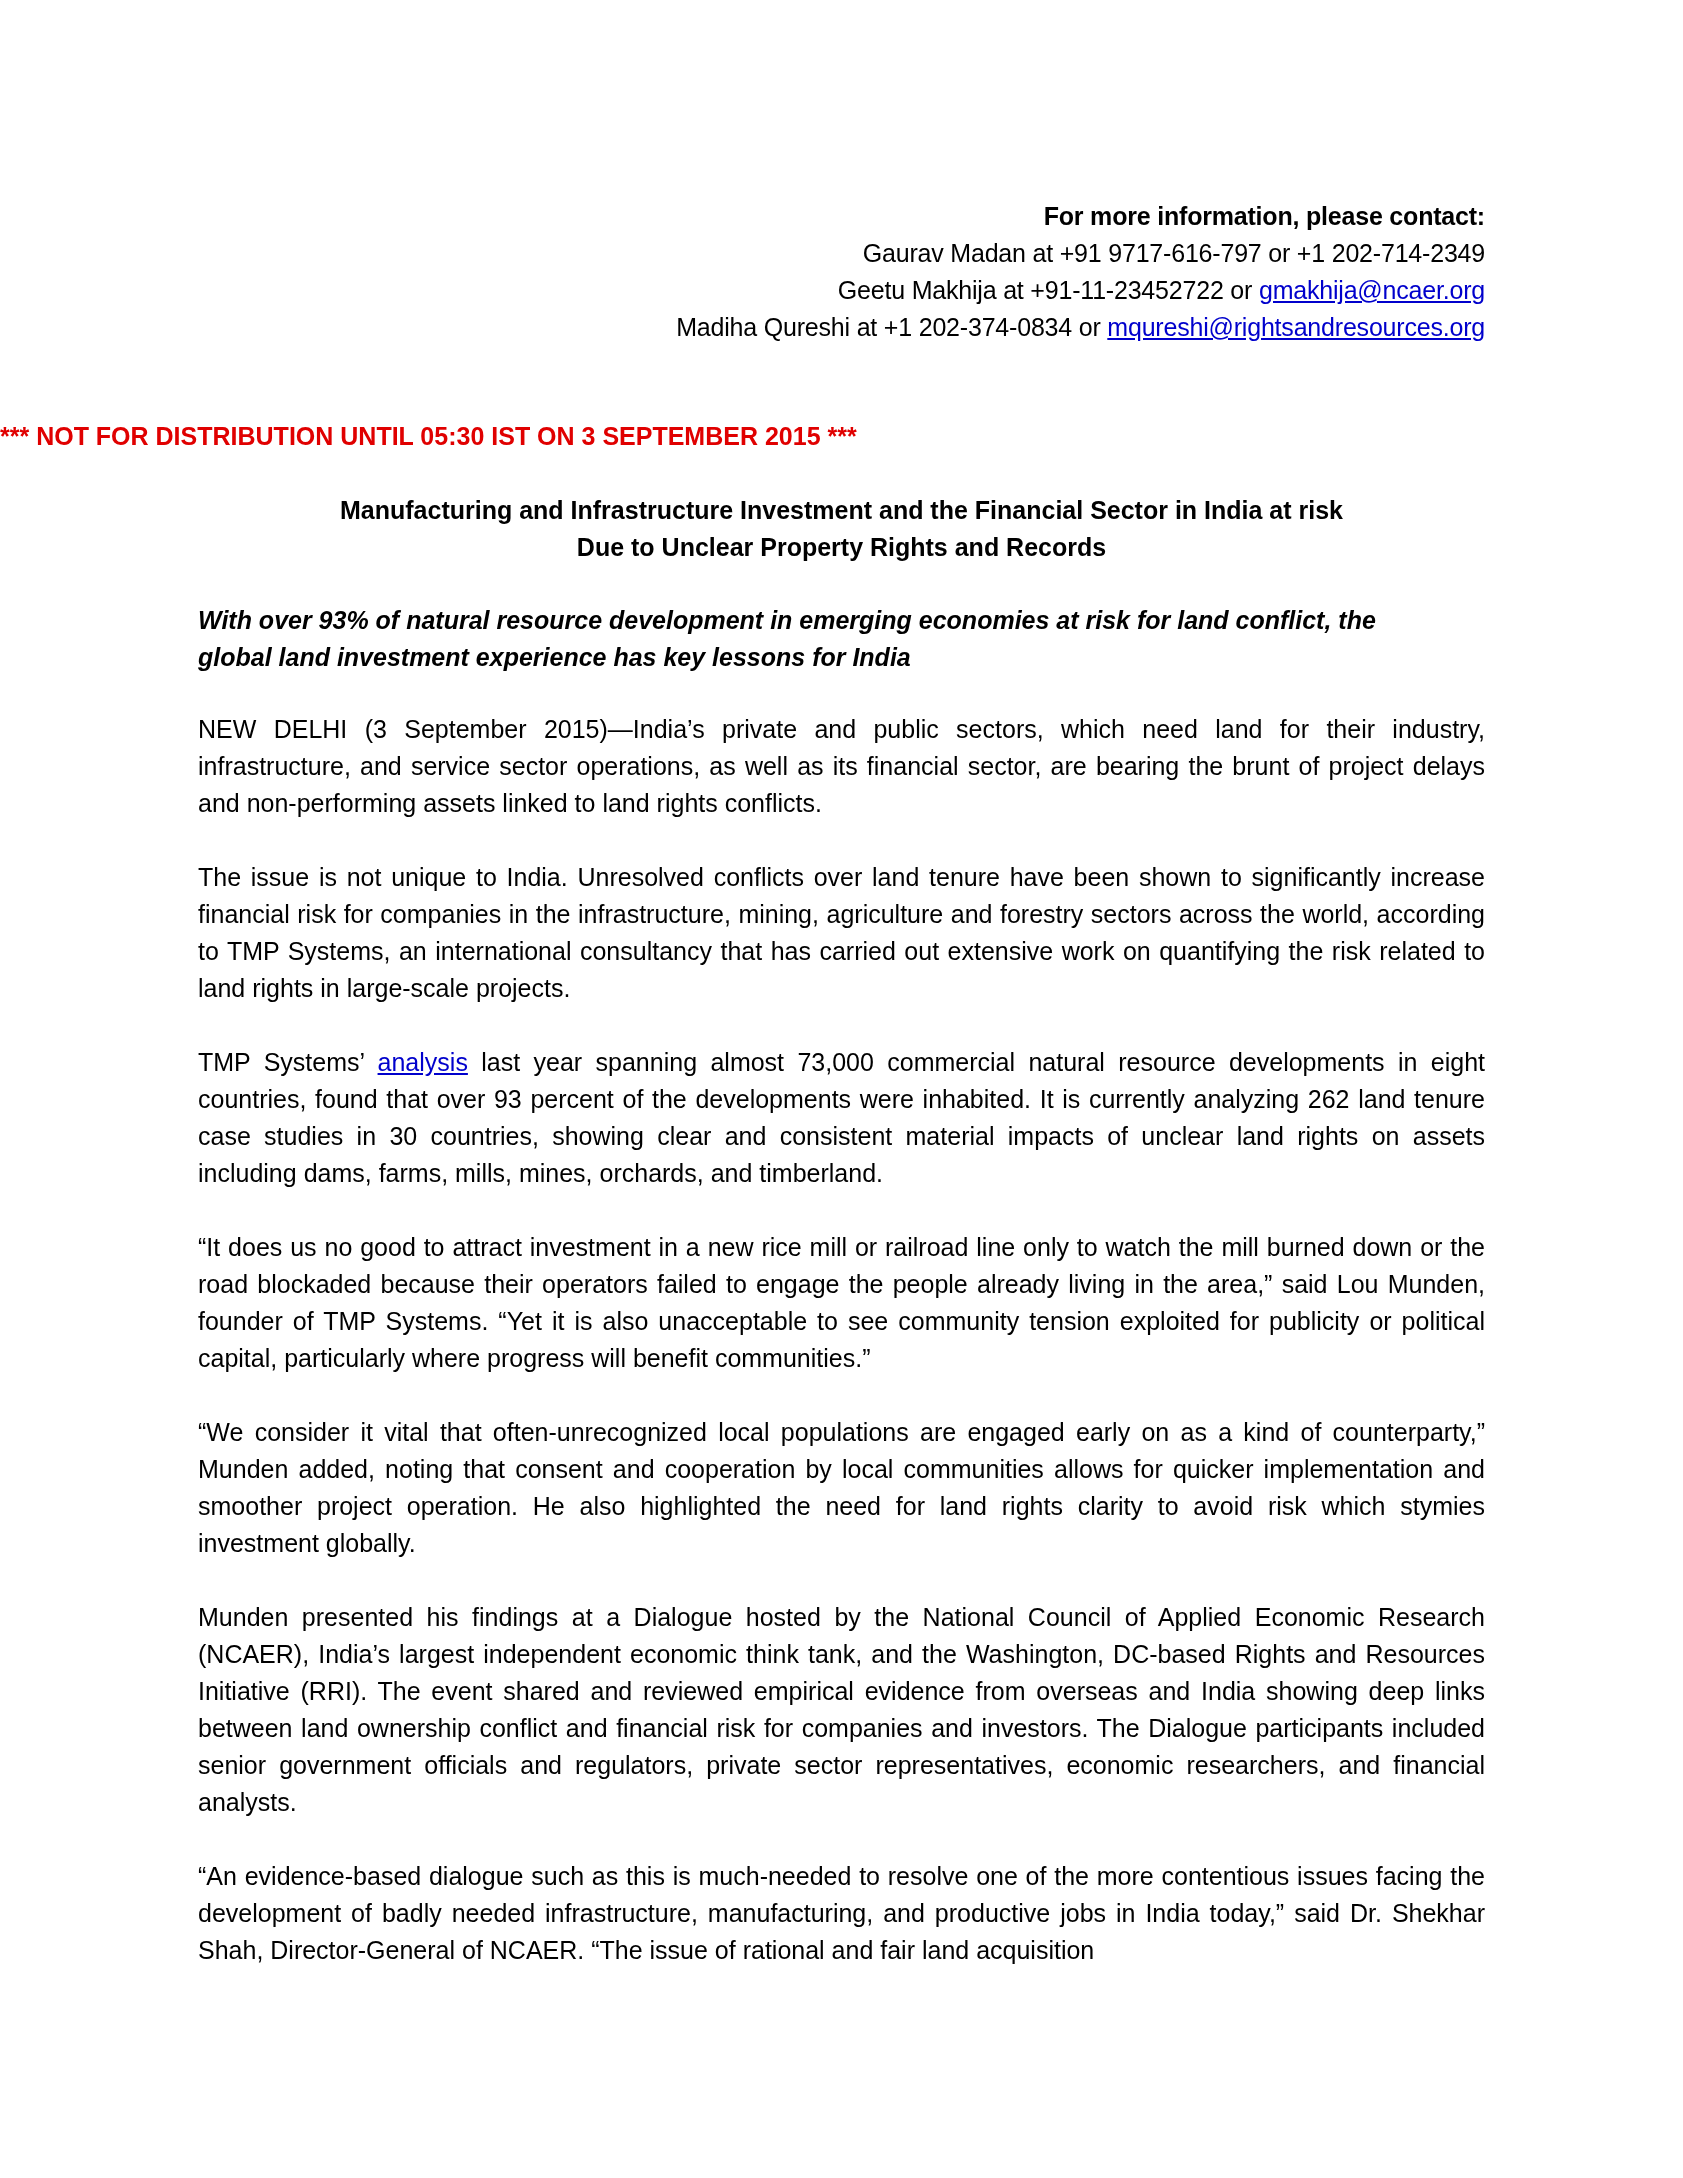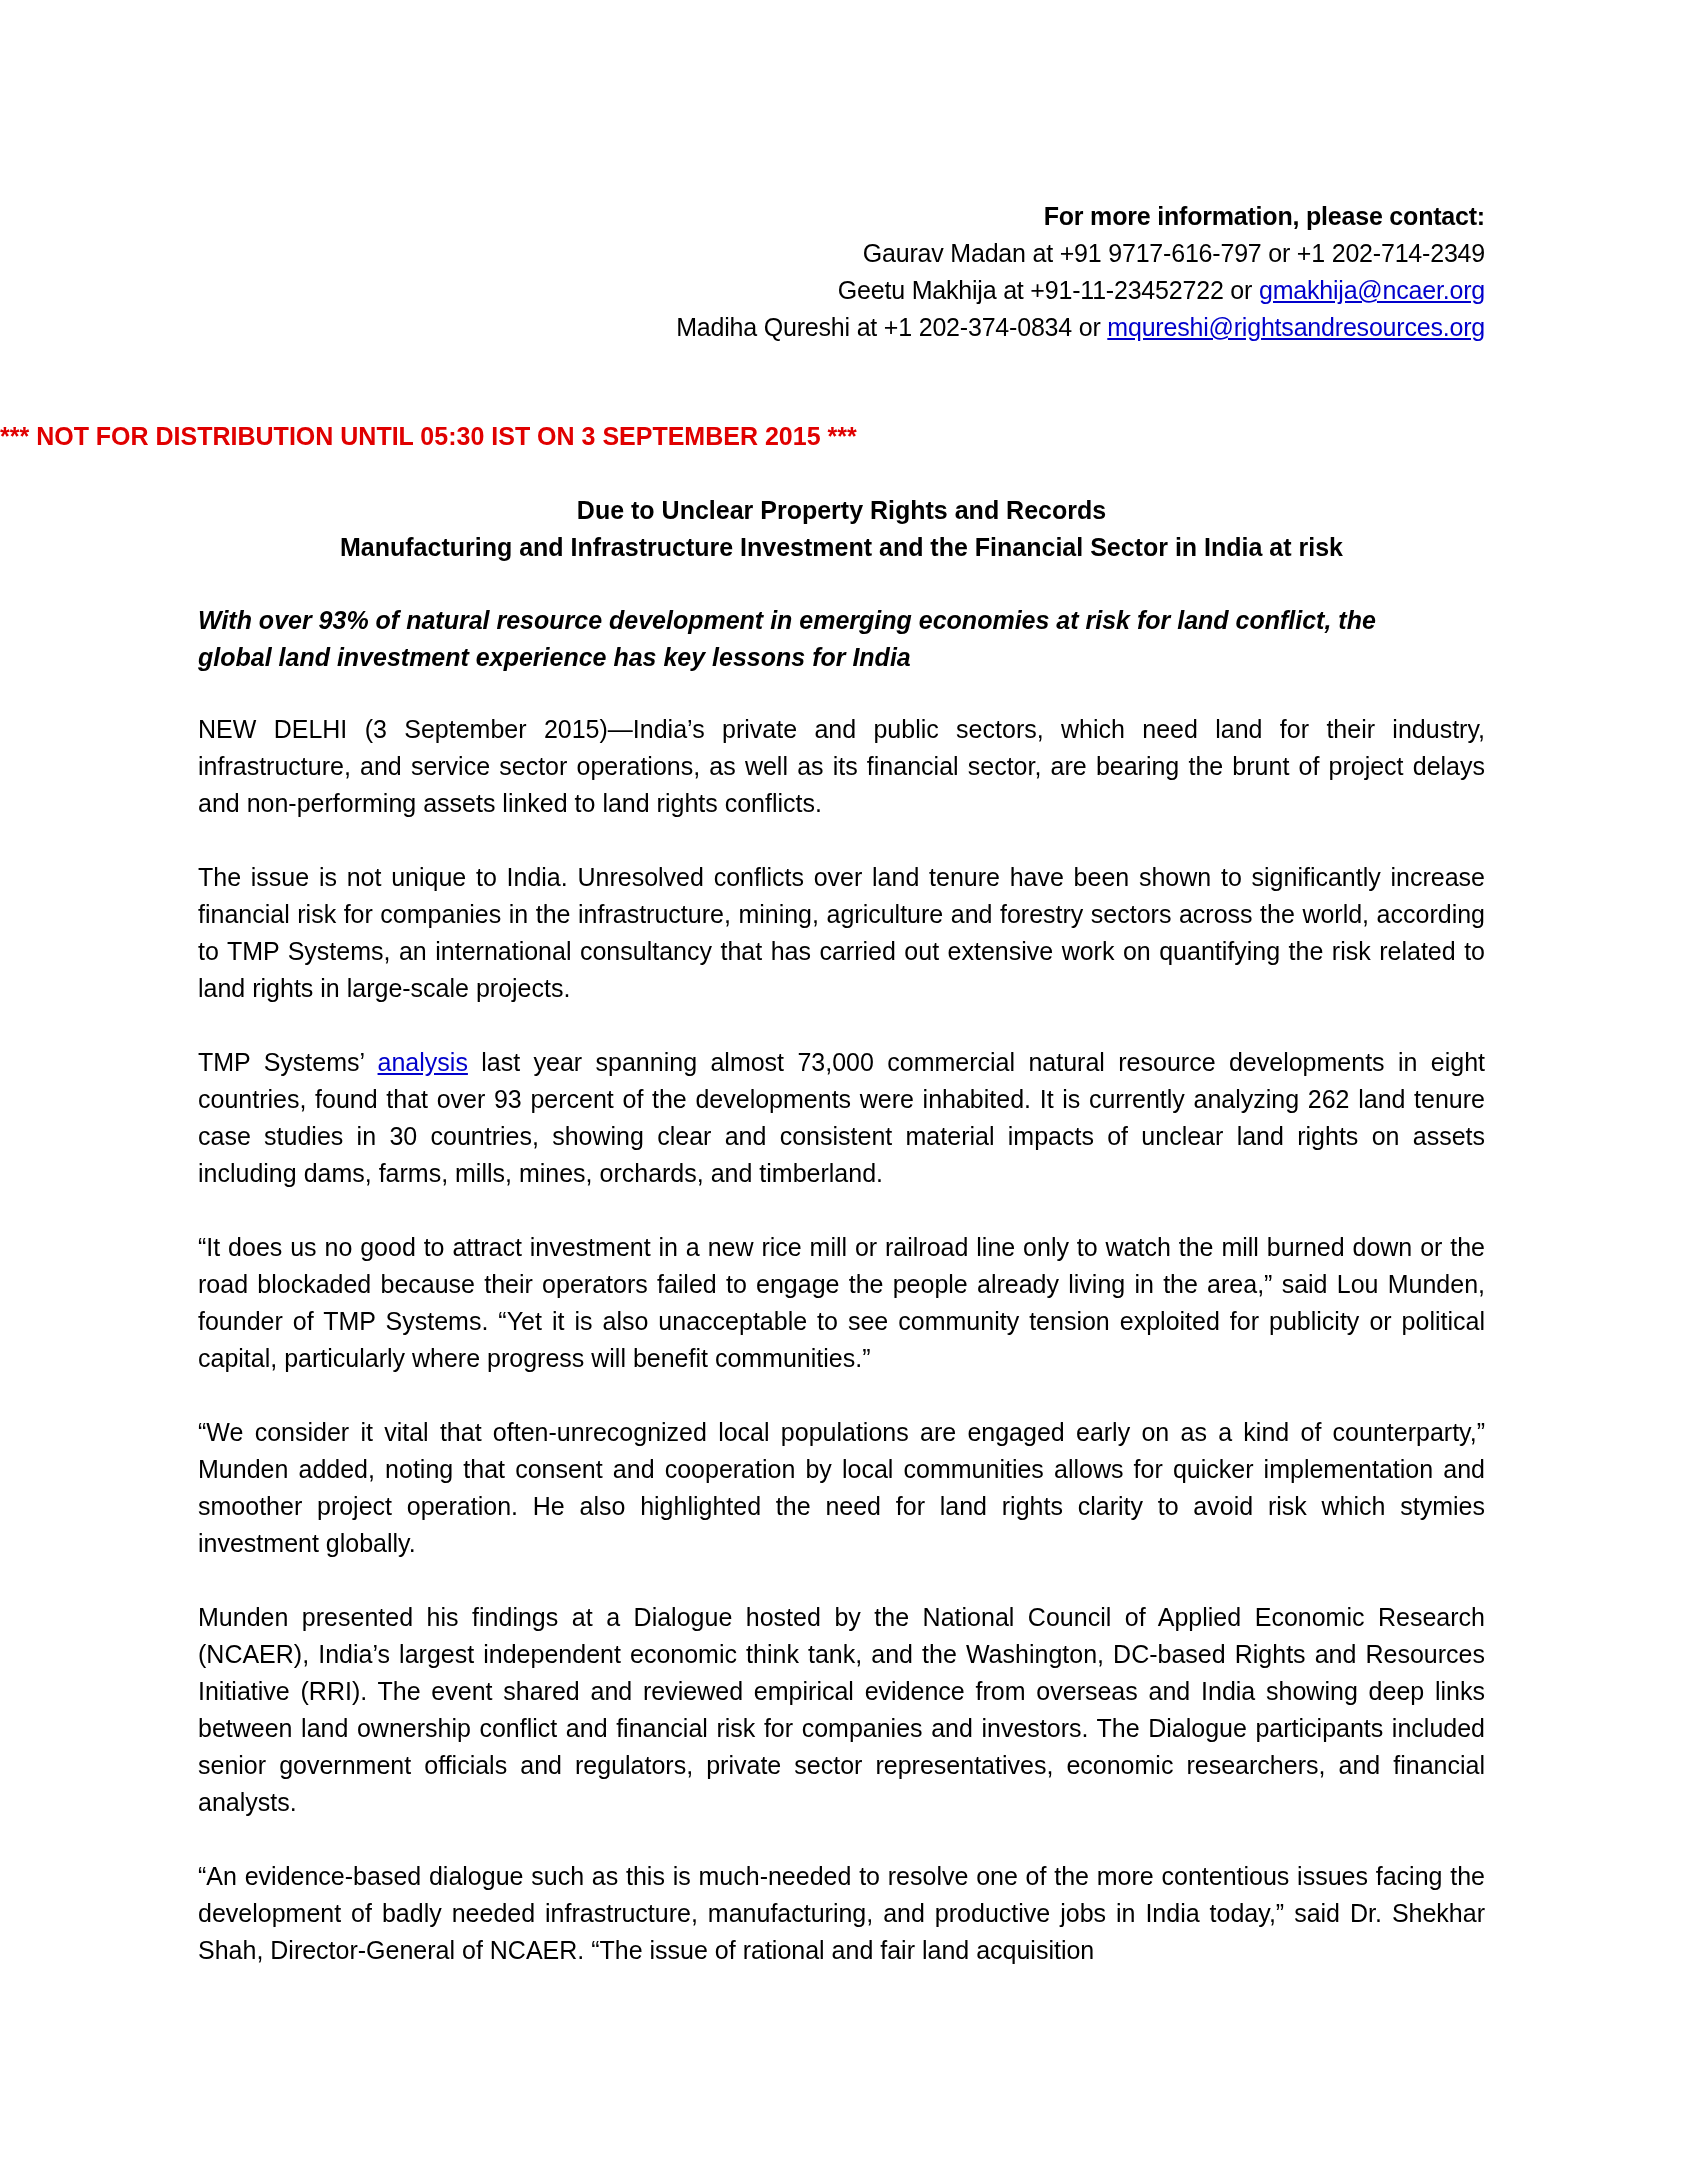--- a/index.html
+++ b/index.html
@@ -40,22 +40,22 @@
       <span>Geetu Makhija at +91-11-23452722 or </span><a class="link">gmakhija@ncaer.org</a>
     </div>
     <div>
       <span>Madiha Qureshi at +1 202-374-0834 or </span><a class="link">mqureshi@rightsandresources.org</a>
     </div>
   </div>
 
   <div class="embargo">*** NOT FOR DISTRIBUTION UNTIL 05:30 IST ON 3 SEPTEMBER 2015 ***</div>
 
   <div class="headline">
+    <div>Manufacturing and Infrastructure Investment and the Financial Sector in India at risk</div>
     <div>Due to Unclear Property Rights and Records</div>
-    <div>Manufacturing and Infrastructure Investment and the Financial Sector in India at risk</div>
   </div>
 
   <div class="subhead">
     <div>With over 93% of natural resource development in emerging economies at risk for land conflict, the</div>
     <div>global land investment experience has key lessons for India</div>
   </div>
 
   <div class="body">
     <p>NEW DELHI (3 September 2015)—India’s private and public sectors, which need land for their industry, infrastructure, and service sector operations, as well as its financial sector, are bearing the brunt of project delays and non-performing assets linked to land rights conflicts.</p>
     <p>The issue is not unique to India. Unresolved conflicts over land tenure have been shown to significantly increase financial risk for companies in the infrastructure, mining, agriculture and forestry sectors across the world, according to TMP Systems, an international consultancy that has carried out extensive work on quantifying the risk related to land rights in large-scale projects.</p>

